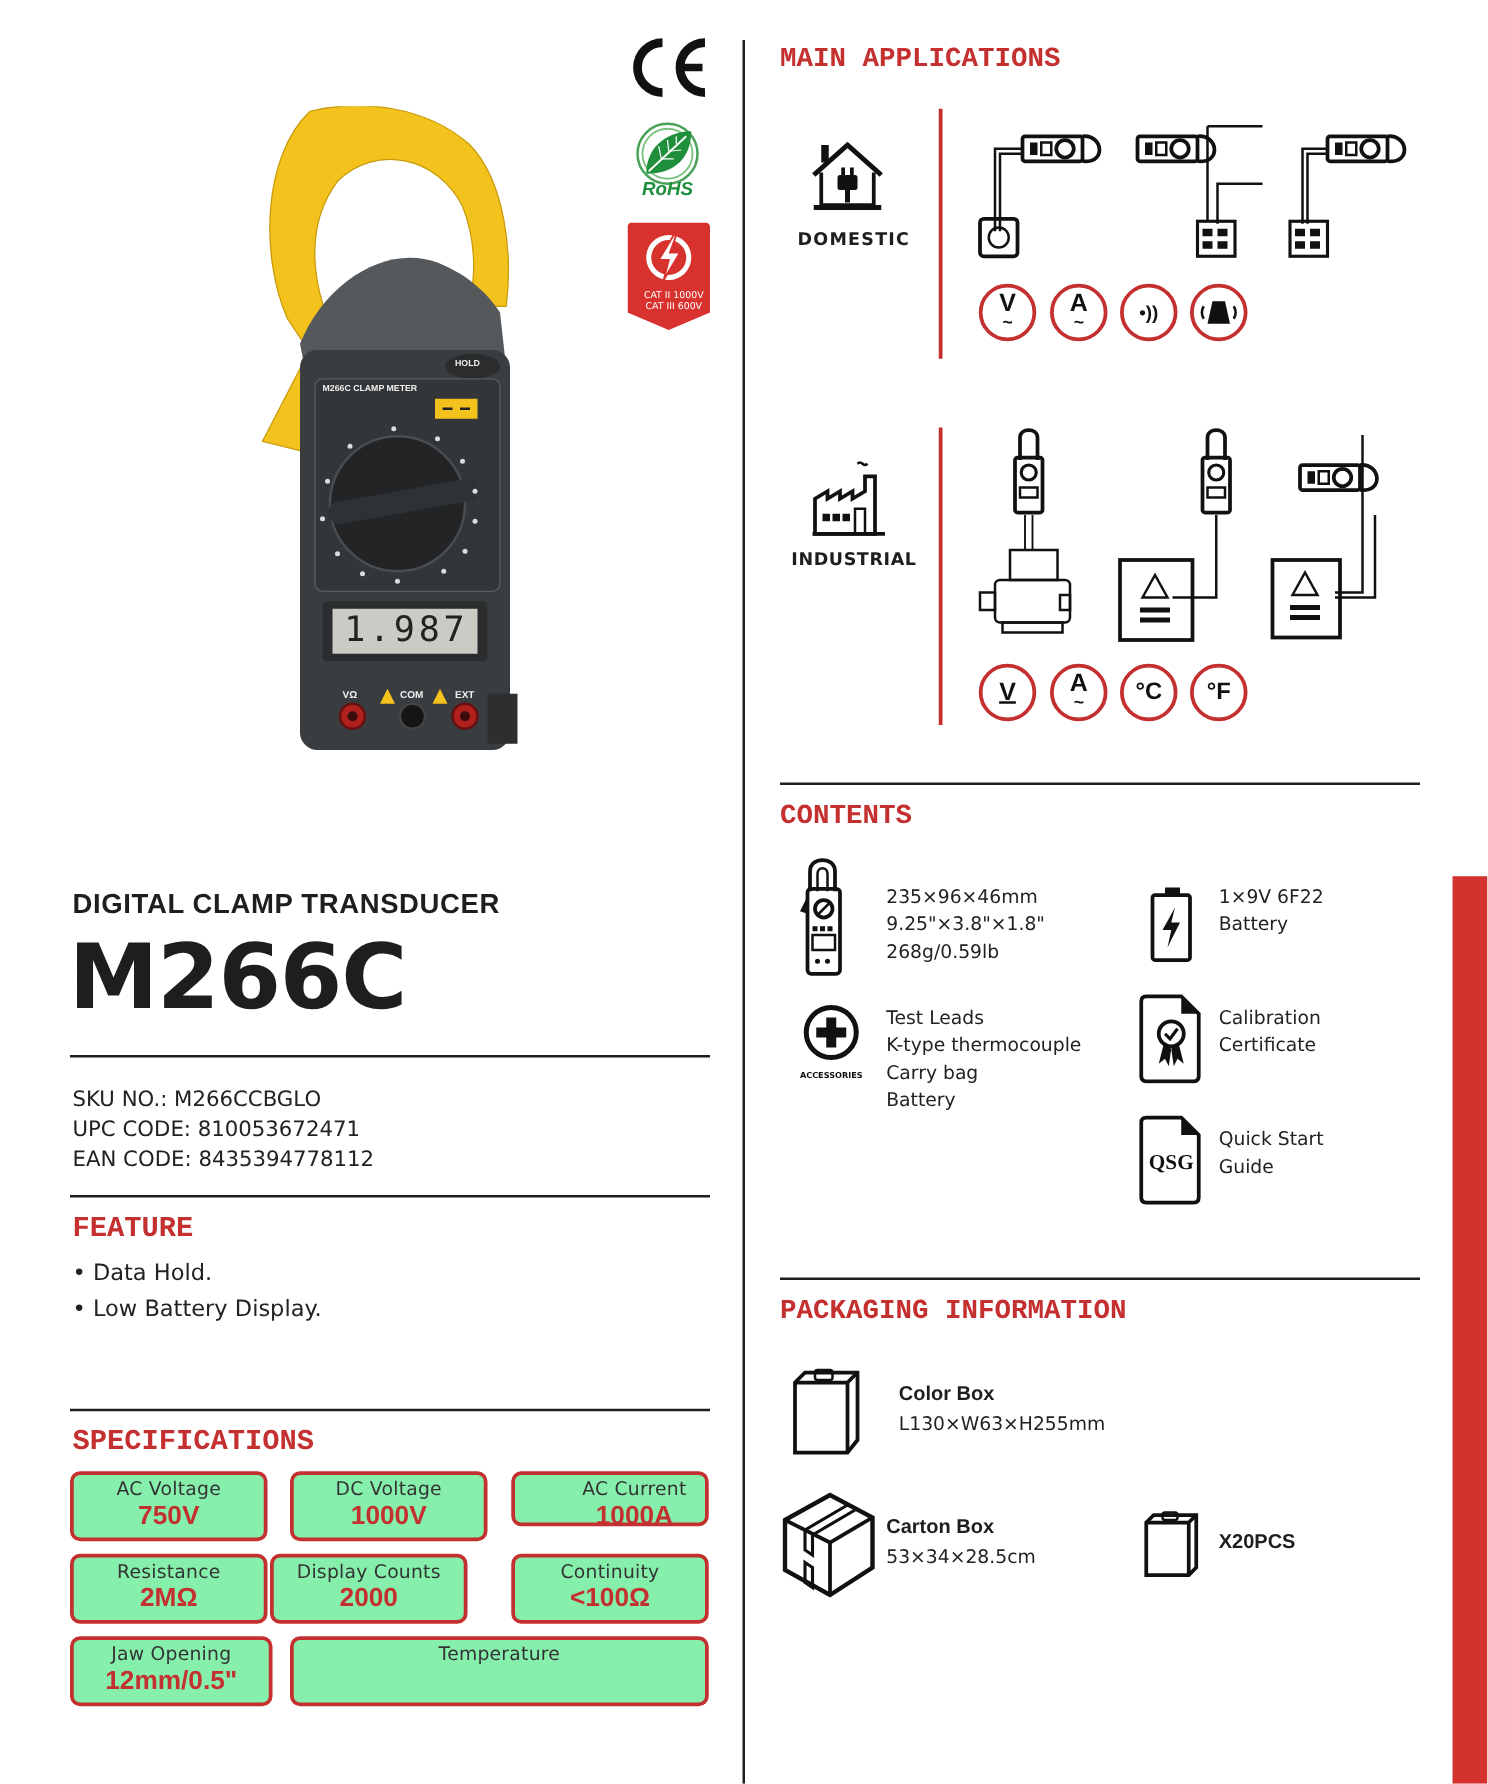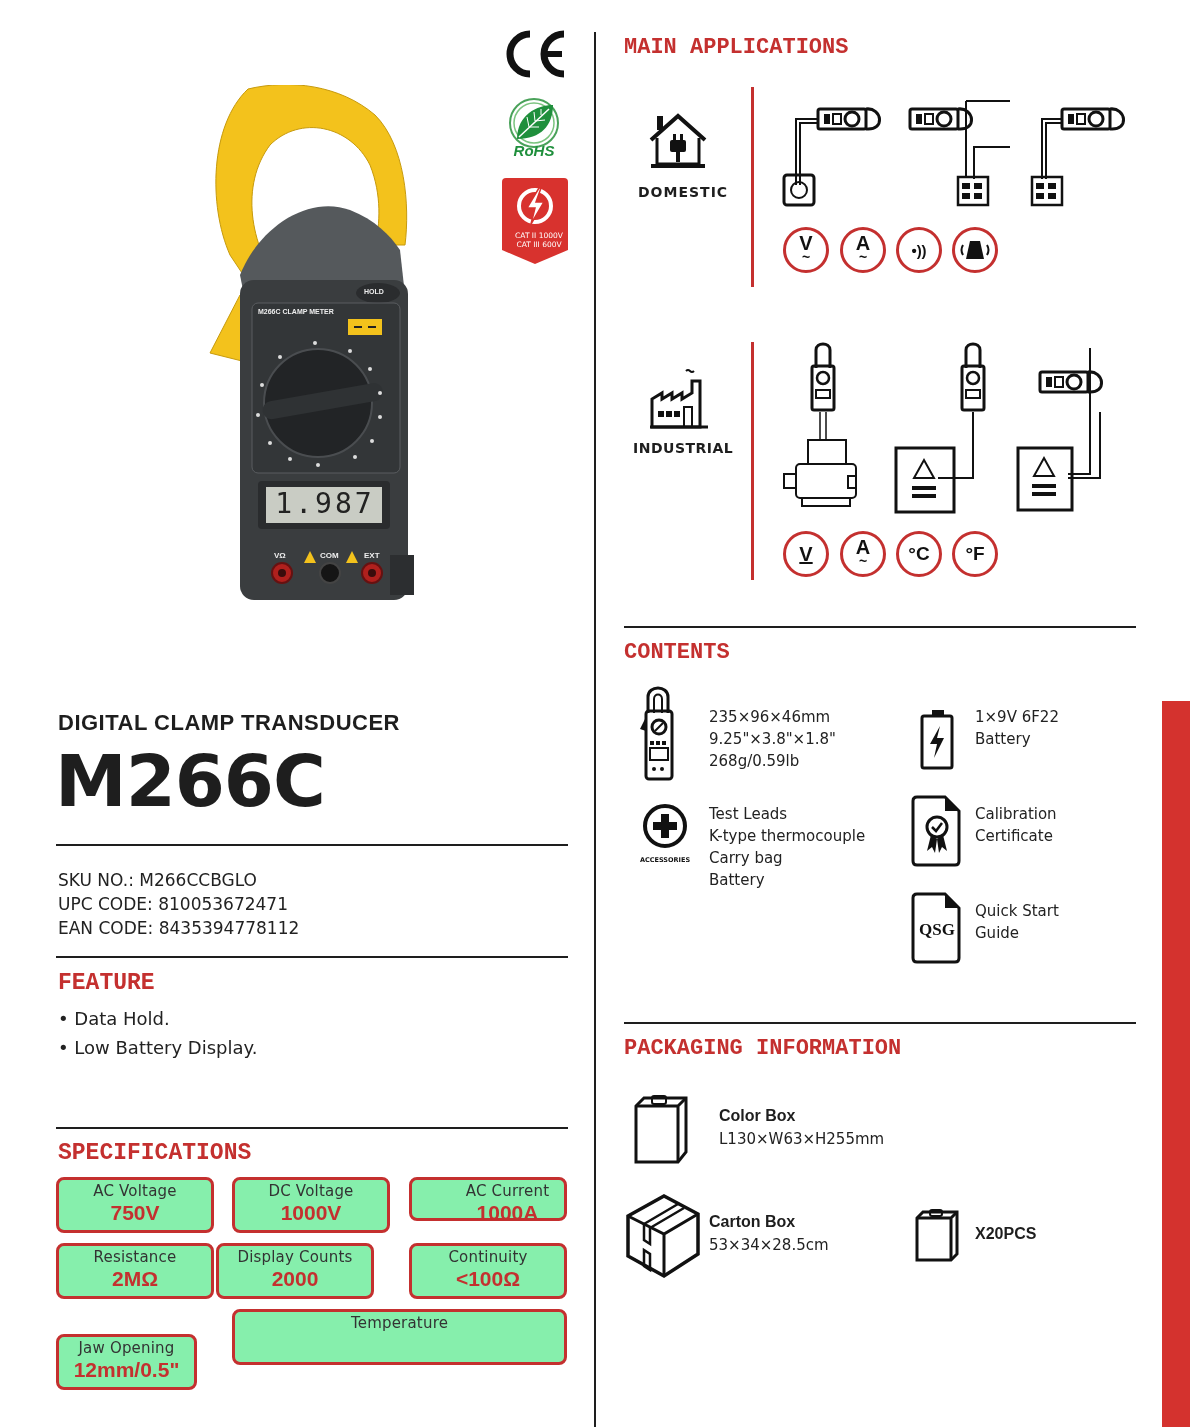--- a/index.html
+++ b/index.html
@@ -155,21 +155,21 @@
   <div class="val">2MΩ</div>
 </div>
 <div class="spec" style="left:216px; top:1243px; width:158px; height:56px;">
   <div class="lbl">Display Counts</div>
   <div class="val">2000</div>
 </div>
 <div class="spec" style="left:409px; top:1243px; width:158px; height:56px;">
   <div class="lbl">Continuity</div>
   <div class="val">&lt;100Ω</div>
 </div>
-<div class="spec" style="left:56px; top:1309px; width:141px; height:56px;margin-top:25px;">
+<div class="spec" style="left:56px; top:1309px; width:162px; height:56px;">
   <div class="lbl">Jaw Opening</div>
   <div class="val">12mm/0.5"</div>
 </div>
 <div class="spec" style="left:232px; top:1309px; width:335px; height:56px;">
   <div class="lbl">Temperature</div>
 </div>
 
 <div class="vdiv" style="left:594px; top:32px; height:1395px;"></div>
 
 <div class="abs red-h" style="left:624px; top:35px; font-size:22px;">MAIN APPLICATIONS</div>

